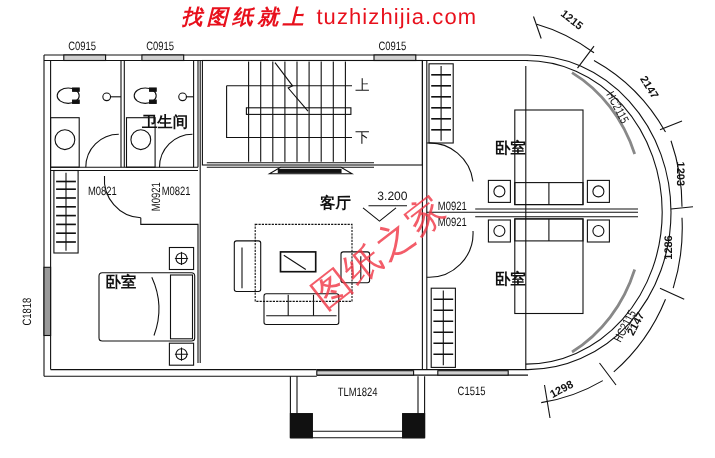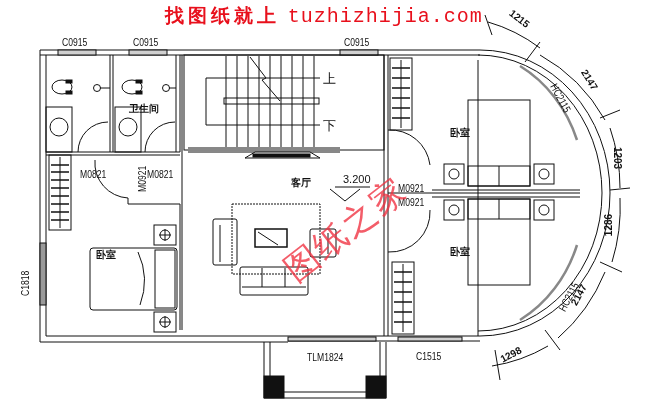--- a/index.html
+++ b/index.html
@@ -1,23 +1,23 @@
 <!DOCTYPE html>
 <html><head>
 <meta charset="utf-8">
 <style>
   html, body { margin:0; padding:0; background:#ffffff; }
   body { width:650px; height:416px; overflow:hidden; position:relative; font-family:"Liberation Serif", serif; }
   #plan { position:absolute; left:0; top:0; width:650px; height:416px; }
   .lbl { position:absolute; font-family:"Liberation Sans Narrow","Liberation Sans", sans-serif; font-size:11px; color:#111; white-space:nowrap; line-height:1; transform-origin:left top; }
   .lbl.narrow { transform: scaleX(0.78); }
-  .room { position:absolute; font-family:"DejaVu Sans", sans-serif; font-size:10px; color:#111; font-weight:bold; white-space:nowrap; line-height:1; }
+  .room { position:absolute; font-family:"DejaVu Sans", sans-serif; font-size:14px; color:#111; font-weight:bold; white-space:nowrap; line-height:1; }
   .title { position:absolute; left:165px; top:6px; font-family:"DejaVu Sans", sans-serif; font-weight:bold; font-size:19px; color:#e8101c; white-space:nowrap; letter-spacing:1px; line-height:1; }
-  .title .cn { letter-spacing:4px; }
-  .title .url { font-family:Liberation Mono, monospace; font-weight:normal; font-size:20px; }
+  .title .cn { letter-spacing:4px;font-style:italic; }
+  .title .url { font-family:Liberation Sans, sans-serif; font-weight:normal; font-size:20px; }
   .watermark { position:absolute; left:278px; top:260px; font-family:"DejaVu Sans", sans-serif; font-size:34px; color:#f03040; opacity:0.78; transform:rotate(-38deg); transform-origin:left top; white-space:nowrap; letter-spacing:2px; line-height:1; }
   .dim { position:absolute; font-family:"Liberation Sans", sans-serif; font-size:10px; font-weight:bold; color:#111; white-space:nowrap; line-height:1; transform-origin:center center; }
 </style>
 </head>
 <body>
 
 <svg id="plan" viewBox="0 0 650 416" xmlns="http://www.w3.org/2000/svg">
   <g fill="none" stroke="#111" stroke-width="1">
 
     <g>

